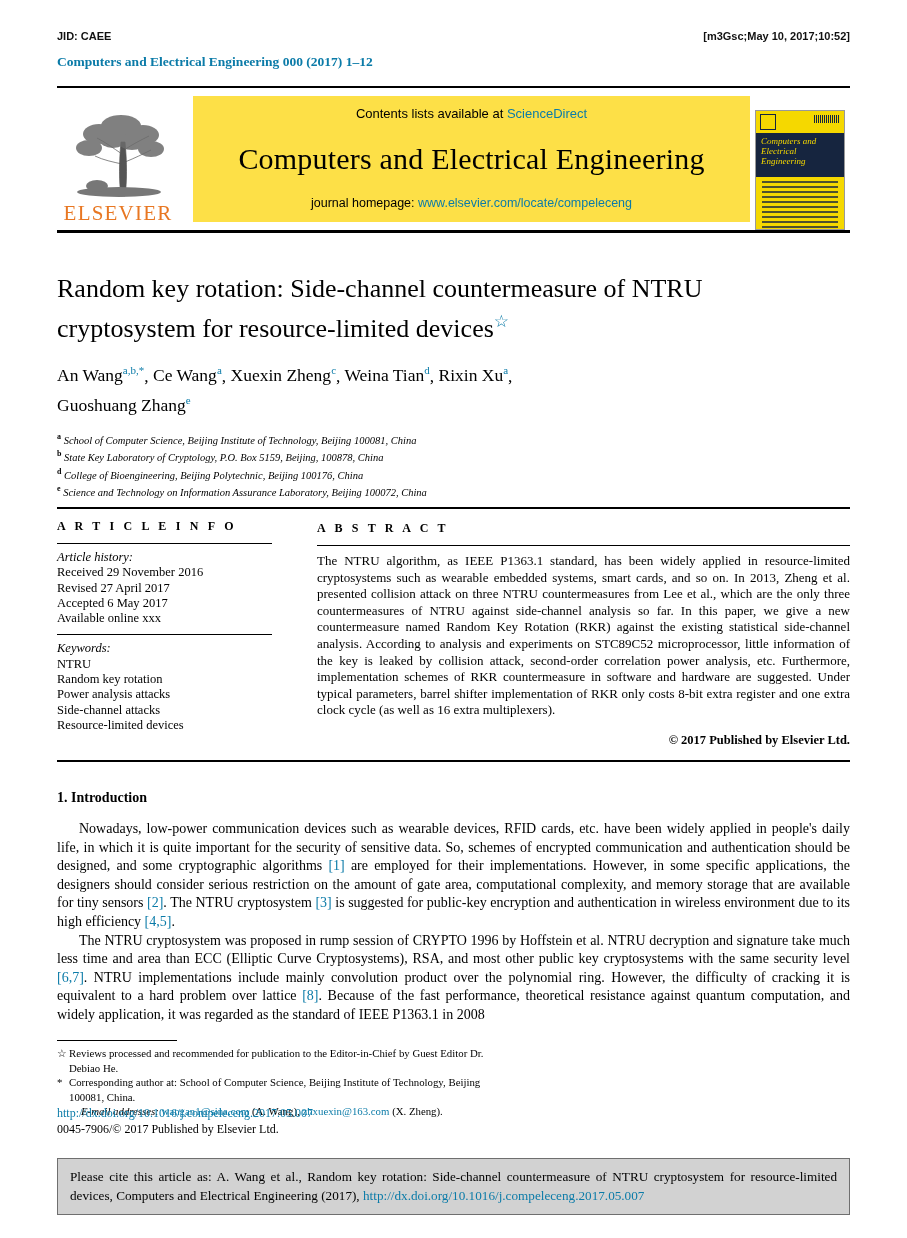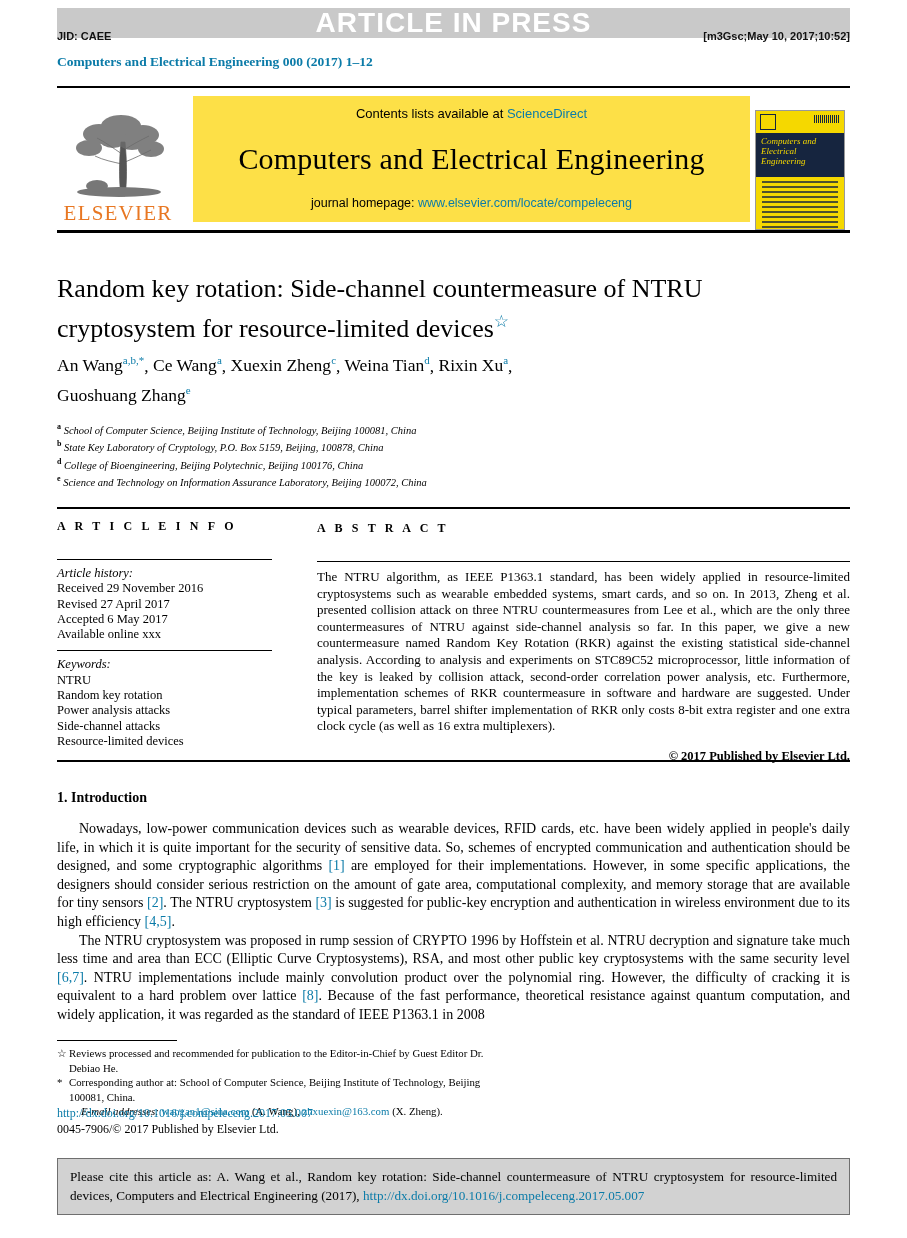--- a/index.html
+++ b/index.html
@@ -180,21 +180,21 @@
   }
   .paper-title {
     font-size: 26px;
     line-height: 33px;
     font-weight: normal;
     margin: 0;
   }
   .title-star { color: #0b7ba8; font-size: 17px; vertical-align: super; }
 
   .authors {
-    margin-top: 4px;
+    margin-top: 14px;
     font-size: 17.5px;
     line-height: 25px;
   }
   .authors sup { color: #0b7ba8; font-size: 11px; }
 
   .affiliations {
     margin-top: 12px;
     font-size: 10.5px;
     font-style: italic;
     line-height: 13.6px;
@@ -225,21 +225,21 @@
     flex: 1 1 auto;
     padding-top: 12px;
     padding-left: 25px;
     box-sizing: border-box;
   }
   .section-caps {
     font-family: "Liberation Serif", serif;
     font-weight: bold;
     font-size: 12px;
     letter-spacing: 3.2px;
-    margin-bottom: 25px;
+    margin-bottom: 9px;
   }
   .rule-thin { border-top: 1.5px solid #000; }
   .info-group { font-size: 12.5px; line-height: 15.3px; padding-top: 6px; }
   .info-group .lbl { font-style: italic; }
   .info-group.keywords { padding-top: 6px; }
   .info-sep { border-top: 1.5px solid #000; margin-top: 8px; }
 
   .abstract-body {
     font-size: 13px;
     line-height: 16.6px;
@@ -326,23 +326,20 @@
     line-height: 19px;
     text-align: justify;
   }
   .cite-text .doi { color: #0b7ba8; }
 </style>
 </head>
 <body>
 
 <div class="page">
 
-  <div class="aip-banner">
-    <div class="aip-banner-text">ARTICLE IN PRESS</div>
-  </div>
 
   <div class="jid-line">
     <span>JID: CAEE</span>
     <span>[m3Gsc;May 10, 2017;10:52]</span>
   </div>
 
   <div class="journal-ref">Computers and Electrical Engineering 000 (2017) 1–12</div>
 
   <div class="masthead">
 

